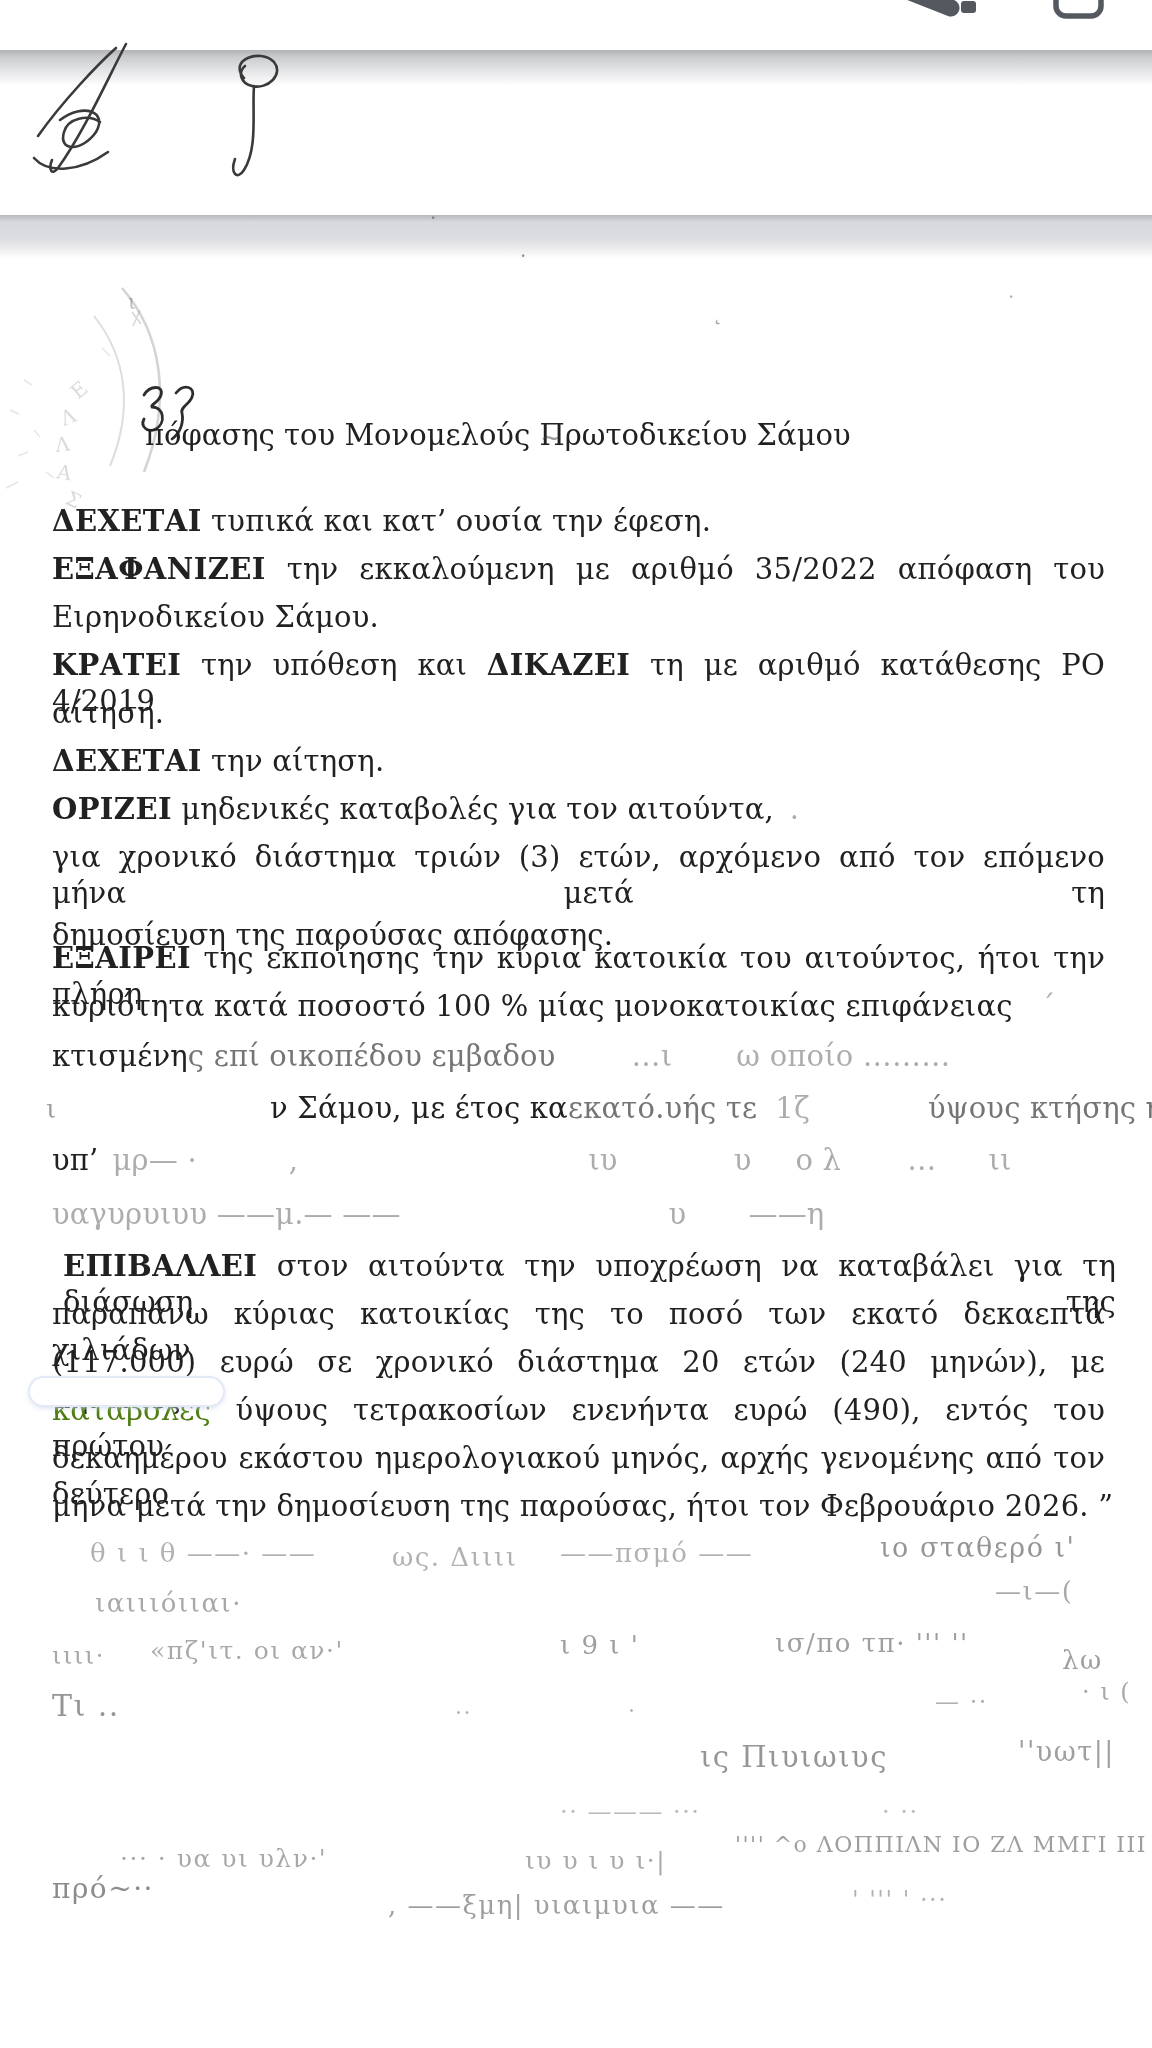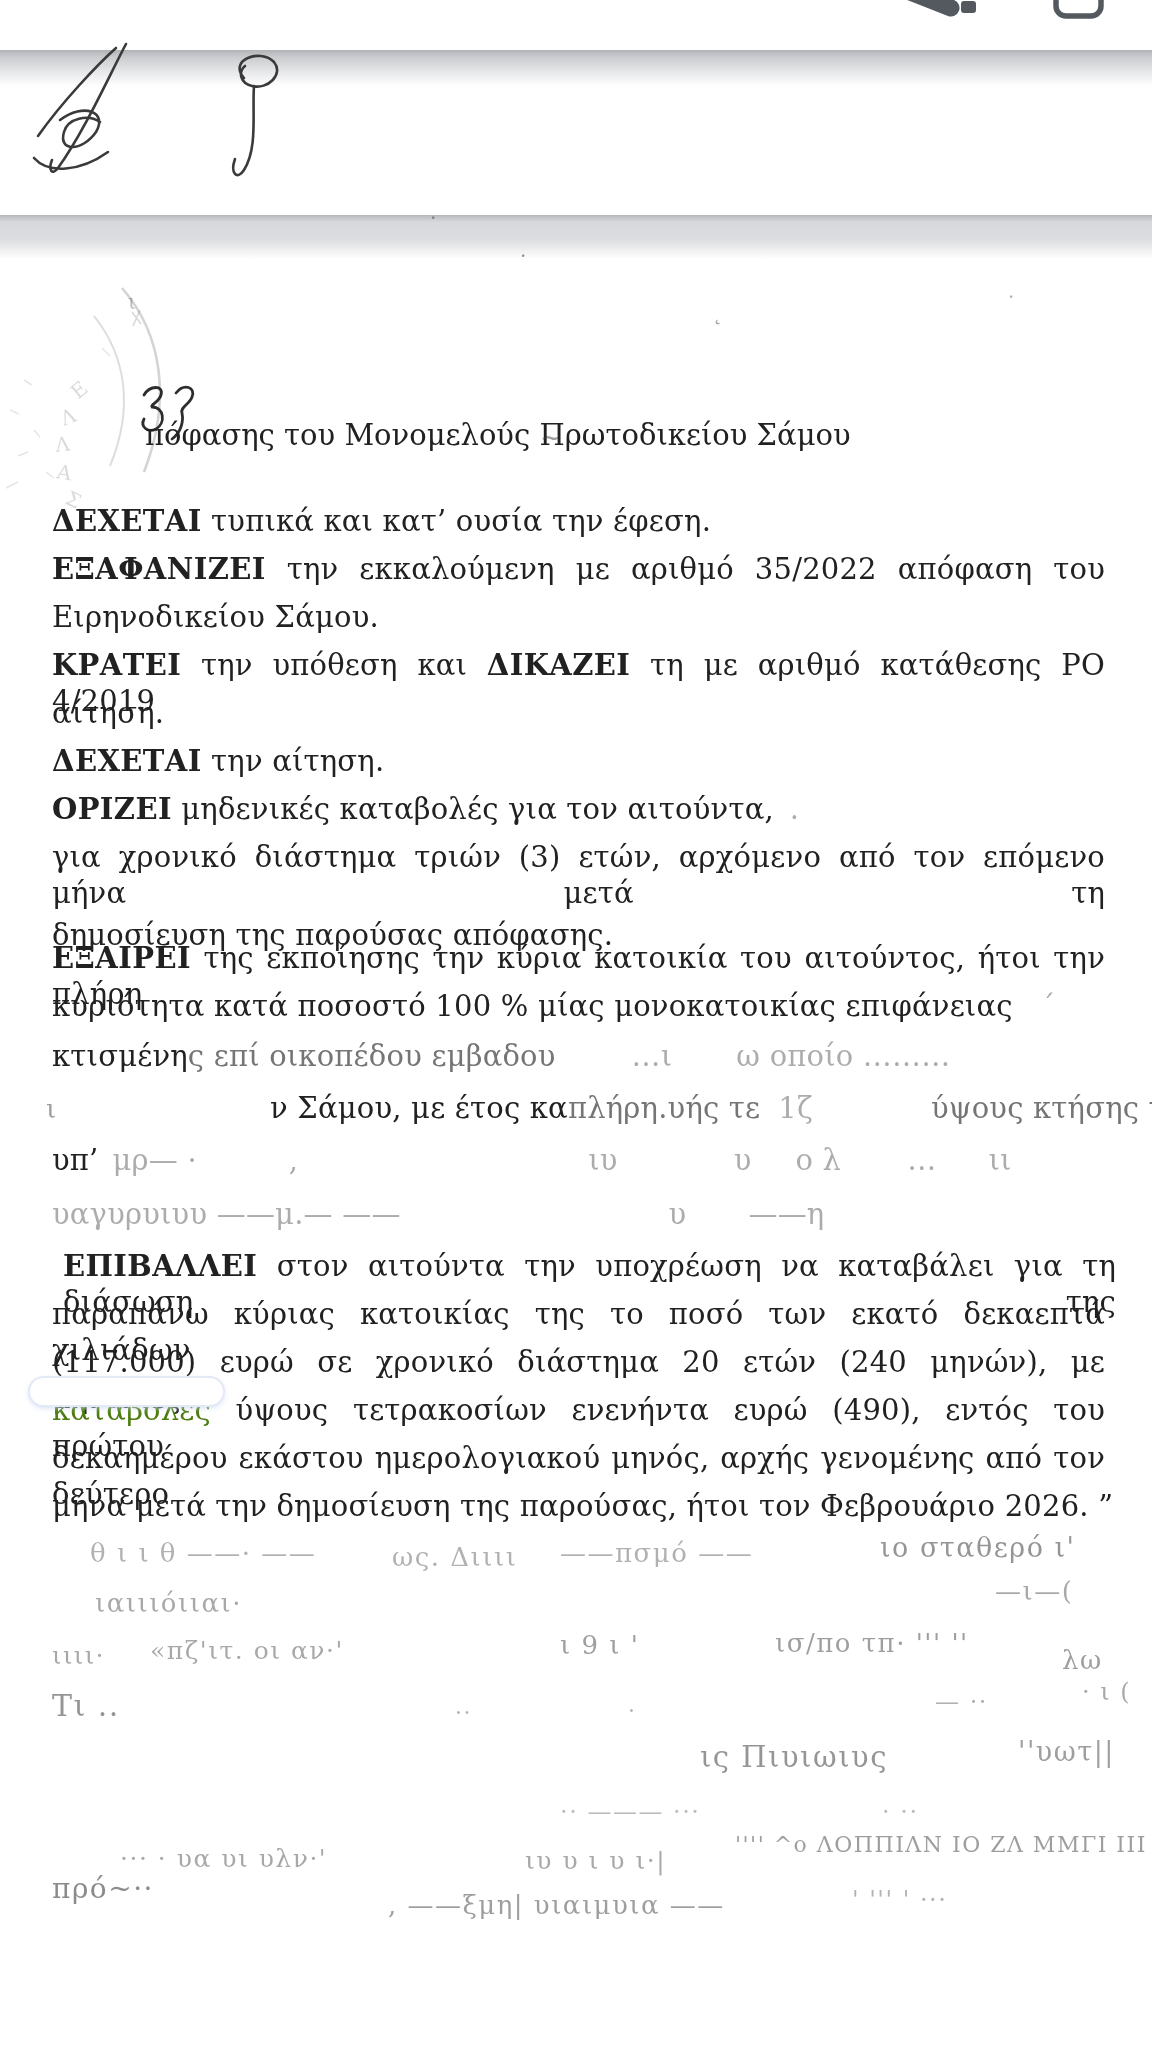--- a/index.html
+++ b/index.html
@@ -98,21 +98,21 @@
       <div class="tline" style="top: 599px;"><span class="t">Ειρηνοδικείου Σάμου.</span></div>
       <div class="tline just" style="top: 647px;"><span class="b">ΚΡΑΤΕΙ</span><span class="t"> την υπόθεση και </span><span class="b">ΔΙΚΑΖΕΙ</span><span class="t"> τη με αριθμό κατάθεσης ΡΟ 4/2019</span></div>
       <div class="tline" style="top: 695px;"><span class="t">αίτηση.</span></div>
       <div class="tline" style="top: 743px;"><span class="b">ΔΕΧΕΤΑΙ</span><span class="t"> την αίτηση.</span></div>
       <div class="tline" style="top: 791px;"><span class="b">ΟΡΙΖΕΙ</span><span class="t"> μηδενικές καταβολές για τον αιτούντα,</span><span class="gap" style="width: 16px;"></span><span class="f">.</span></div>
       <div class="tline just" style="top: 839px;"><span class="t">για χρονικό διάστημα τριών (3) ετών, αρχόμενο από τον επόμενο μήνα μετά τη</span></div>
       <div class="tline" style="top: 887px; margin-top: 30px;"><span class="t">δημοσίευση της παρούσας απόφασης.</span></div>
       <div class="tline just" style="top: 940px;"><span class="b">ΕΞΑΙΡΕΙ</span><span class="t"> της εκποίησης την κύρια κατοικία του αιτούντος, ήτοι την πλήρη</span></div>
       <div class="tline" style="top: 988px;"><span class="t">κυριότητα κατά ποσοστό 100 % μίας μονοκατοικίας επιφάνειας</span><span class="gap" style="width: 28px;"></span><span class="f">΄</span></div>
       <div class="tline" style="top: 1038px;"><span class="t">κτισμένη</span><span class="h">ς επί οικοπέδου εμβαδου</span><span class="gap" style="width: 76px;"></span><span class="f">…ι</span><span class="gap" style="width: 64px;"></span><span class="f">ω οποίο ………</span></div>
-      <div class="tline" style="top: 1090px; left: 270px; width: 835px;"><span class="t">ν Σάμου, με έτος κα</span><span class="h">πλήρη.υής τε</span><span class="gap" style="width: 18px;"></span><span class="f">1ζ</span><span class="gap" style="width: 118px;"></span><span class="h">ύψους κτήσης η</span></div>
+      <div class="tline" style="top: 1090px; left: 270px; width: 835px;"><span class="t">ν Σάμου, με έτος κα</span><span class="h">εκατό.υής τε</span><span class="gap" style="width: 18px;"></span><span class="f">1ζ</span><span class="gap" style="width: 118px;"></span><span class="h">ύψους κτήσης η</span></div>
       <div class="tline" style="top: 1142px;"><span class="t">υπ’</span><span class="gap" style="width: 14px;"></span><span class="f">μρ— ·</span><span class="gap" style="width: 92px;"></span><span class="f">,</span><span class="gap" style="width: 290px;"></span><span class="f">ιυ</span><span class="gap" style="width: 116px;"></span><span class="f">υ</span><span class="gap" style="width: 44px;"></span><span class="f">ο λ</span><span class="gap" style="width: 66px;"></span><span class="f">…</span><span class="gap" style="width: 52px;"></span><span class="f">ιι</span></div>
       <div class="tline" style="top: 1196px;"><span class="f">υαγυρυιυυ ——μ.— ——</span><span class="gap" style="width: 268px;"></span><span class="f">υ</span><span class="gap" style="width: 62px;"></span><span class="f">——η</span></div>
       <div class="tline just" style="top: 1248px; margin-left: 11px;"><span class="b">ΕΠΙΒΑΛΛΕΙ</span><span class="t"> στον αιτούντα την υποχρέωση να καταβάλει για τη διάσωση της</span></div>
       <div class="tline just" style="top: 1296px;"><span class="t">παραπάνω κύριας κατοικίας της το ποσό των εκατό δεκαεπτά χιλιάδων</span></div>
       <div class="tline just" style="top: 1344px;"><span class="t">(117.000) ευρώ σε χρονικό διάστημα 20 ετών (240 μηνών), με μηνιαίες</span></div>
       <div class="tline just" style="top: 1392px;"><span class="oval">καταβολές</span><span class="t"> ύψους τετρακοσίων ενενήντα ευρώ (490), εντός του πρώτου</span></div>
       <div class="tline just" style="top: 1440px;"><span class="t">δεκαημέρου εκάστου ημερολογιακού μηνός, αρχής γενομένης από τον δεύτερο</span></div>
       <div class="tline" style="top: 1488px;"><span class="t">μήνα μετά την δημοσίευση της παρούσας, ήτοι τον Φεβρουάριο 2026. ”</span></div>
     </div>
 

